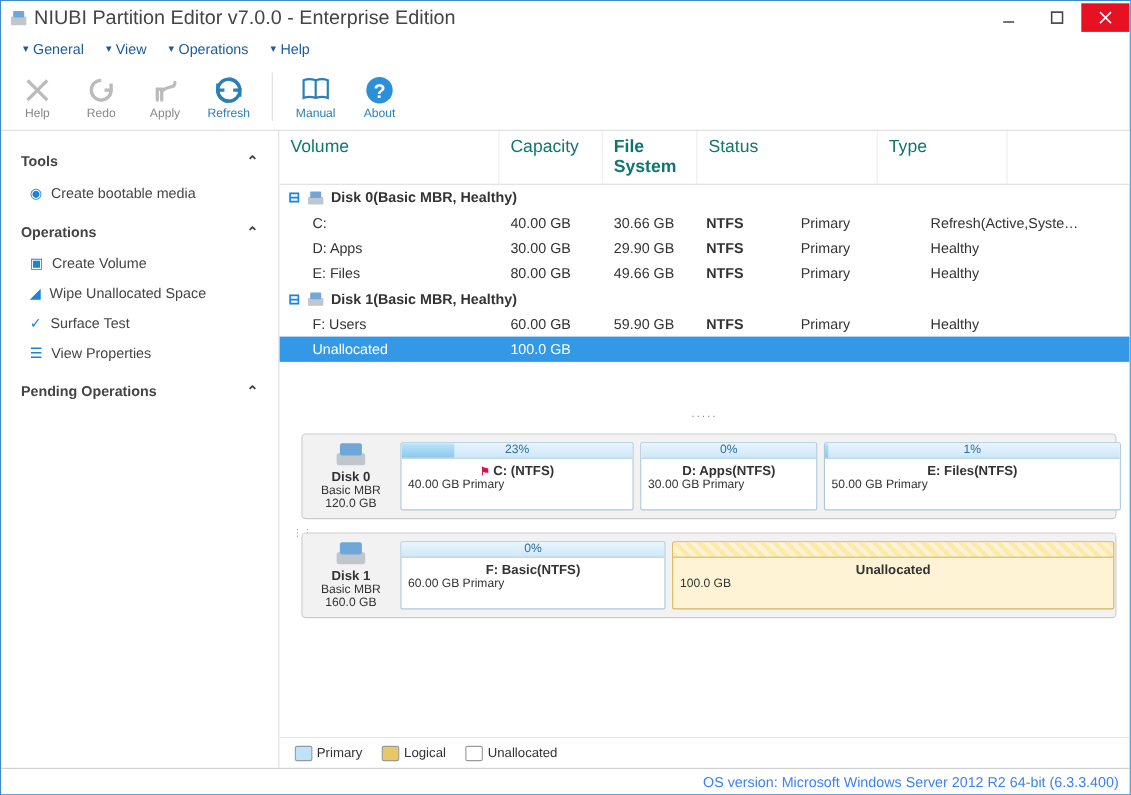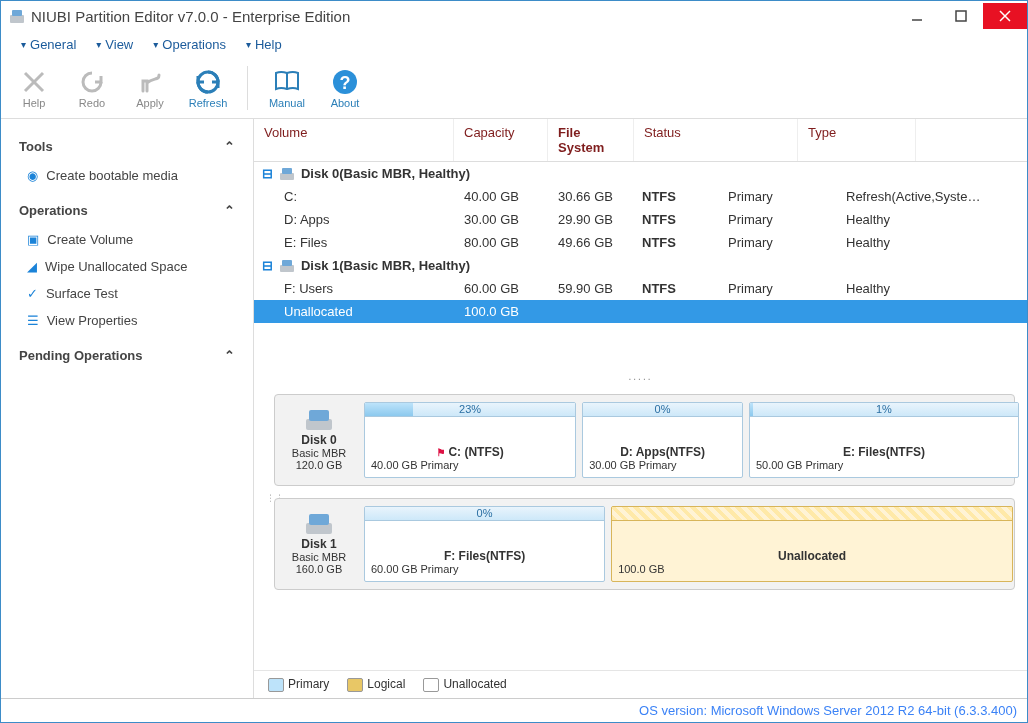--- a/index.html
+++ b/index.html
@@ -1,58 +1,58 @@
 <!DOCTYPE html>
 <html><head>
 <meta charset="utf-8">
 <style>
 * { box-sizing: border-box; margin: 0; padding: 0; }
 body { font-family: "Segoe UI", Tahoma, sans-serif; font-size: 13px; color: #333; width: 1028px; height: 723px; border: 1px solid #3d8cc8; background: #fff; display: flex; flex-direction: column; overflow: hidden; }
 .title-bar { height: 30px; background: #fff; display: flex; align-items: center; padding-left: 8px; }
 .title-bar .icon { width: 16px; height: 16px; margin-right: 6px; display: inline-flex; }
-.title-bar .title { font-size: 15px; color: #444; flex: 1; }
+.title-bar .title { font-size: 18px; color: #444; flex: 1; }
 .title-btn { width: 44px; height: 26px; display: flex; align-items: center; justify-content: center; }
 .close-btn { background: #e81123; color: #fff; }
 .menu-bar { height: 26px; display: flex; align-items: center; padding-left: 12px; gap: 4px; }
 .menu-item { display: flex; align-items: center; gap: 4px; padding: 3px 8px; color: #1b5b9b; border-radius: 3px; }
 .chev { color: #1b5b9b; font-size: 10px; }
 .toolbar { height: 62px; display: flex; align-items: center; padding-left: 10px; gap: 12px; border-bottom: 1px solid #ddd; }
 .tool-btn { display: flex; flex-direction: column; align-items: center; width: 46px; color: #888; font-size: 11px; }
 .tool-btn.enabled { color: #2b7fb8; }
 .tool-ico { width: 30px; height: 30px; display: flex; align-items: center; justify-content: center; }
 .toolbar-sep { width: 1px; height: 44px; background: #ddd; margin: 0 4px; }
 .content { flex: 1; display: flex; min-height: 0; }
 .sidebar { width: 252px; padding: 6px 12px; }
 .side-group { margin-top: 6px; }
 .side-header { display: flex; align-items: center; justify-content: space-between; font-weight: bold; color: #444; padding: 8px 6px; }
 .side-item { display: flex; align-items: center; gap: 8px; padding: 6px 8px 6px 14px; color: #444; }
 .side-item .ico { color: #1b83d8; }
 .main { flex: 1; display: flex; flex-direction: column; border-left: 1px solid #ddd; }
 .table { height: 250px; overflow: hidden; }
 .thead { display: flex; border-bottom: 1px solid #ddd; background: #fff; }
-.th { padding: 6px 10px; color: #7f1d1d; font-size: 13px; border-right: 1px solid #eee; }
+.th { padding: 6px 10px; color: #0f766e; font-size: 16px; border-right: 1px solid #eee; }
 .tbody { }
 .trow { display: flex; padding: 2px 0; }
 .td { padding: 2px 10px; font-size: 13px; white-space: nowrap; overflow: hidden; text-overflow: ellipsis; }
 .disk-header { display: flex; align-items: center; font-weight: bold; padding: 4px 8px; gap: 6px; }
 .selected { background: #3399e6; color: #fff; }
 .col-vol { width: 200px; }
 .col-cap { width: 94px; }
 .col-free { width: 84px; }
 .col-fs { width: 86px; font-weight: bold; }
 .col-type { width: 118px; }
 .col-status { width: 164px; }
 .divider-dots { text-align: center; color: #888; padding: 2px 0; letter-spacing: 2px; font-size: 10px; }
 .disk-view { flex: 1; padding: 10px 12px 8px; overflow: hidden; position: relative; }
 .disk-panel { border: 1px solid #ccc; border-radius: 4px; background: #f2f2f2; margin-bottom: 12px; display: flex; padding: 7px; gap: 8px; }
 .disk-info { width: 74px; display: flex; flex-direction: column; align-items: center; justify-content: center; font-size: 11px; color: #333; }
 .disk-info .nm { font-weight: bold; font-size: 12px; }
 .disk-info .hdd-ico { width: 28px; height: 22px; margin-bottom: 2px; }
 .partitions { flex: 1; display: flex; gap: 6px; }
-.part { border: 1px solid #aac9df; background: #fff; display: flex; flex-direction: column; border-radius: 2px; overflow: hidden; gap: 24px; }
+.part { border: 1px solid #aac9df; background: #fff; display: flex; flex-direction: column; border-radius: 2px; overflow: hidden; }
 .part .bar { height: 14px; background: linear-gradient(#e9f4fc, #cde8f9); border-bottom: 1px solid #aac9df; position: relative; }
 .part .fill { position: absolute; left: 0; top: 0; bottom: 0; background: linear-gradient(#bde3fa, #8cc9ee); }
 .part .pct { position: absolute; left: 50%; top: 0; transform: translateX(-50%); font-size: 11px; color: #2b6fa3; }
 .part .meta { padding: 4px 6px 6px; font-size: 11px; }
 .part .meta .nm { font-weight: bold; font-size: 12px; text-align: center; }
 .unalloc { border: 1px solid #d8b55a; background: #fff3d5; }
 .unalloc .bar { background: repeating-linear-gradient(45deg,#ffe9a8,#ffe9a8 4px,#fff3d5 4px,#fff3d5 8px); border-bottom: 1px solid #d8b55a; }
 .flag-ico { color: #d14; margin-right: 3px; font-size: 10px; }
 .legend { display: flex; align-items: center; gap: 18px; padding: 6px 14px; border-top: 1px solid #e5e5e5; font-size: 12px; }
 .legend .sw { width: 16px; height: 14px; border: 1px solid #999; border-radius: 2px; display: inline-block; margin-right: 4px; vertical-align: middle; }
@@ -346,21 +346,21 @@
                 <div>Basic MBR</div>
                 <div>160.0 GB</div>
               </div>
               <div class="partitions">
                 <div class="part" style="flex: 0 0 37.5%;">
                   <div class="bar">
                     <div class="fill" style="width:0%"></div>
                     <span class="pct">0%</span>
                   </div>
                   <div class="meta">
-                    <div class="nm">F: Files(NTFS)</div>
+                    <div class="nm">F: Basic(NTFS)</div>
                     <div>60.00 GB Primary</div>
                   </div>
                 </div>
                 <div class="part unalloc" style="flex: 0 0 62.5%;">
                   <div class="bar"></div>
                   <div class="meta">
                     <div class="nm">Unallocated</div>
                     <div>100.0 GB</div>
                   </div>
                 </div>

